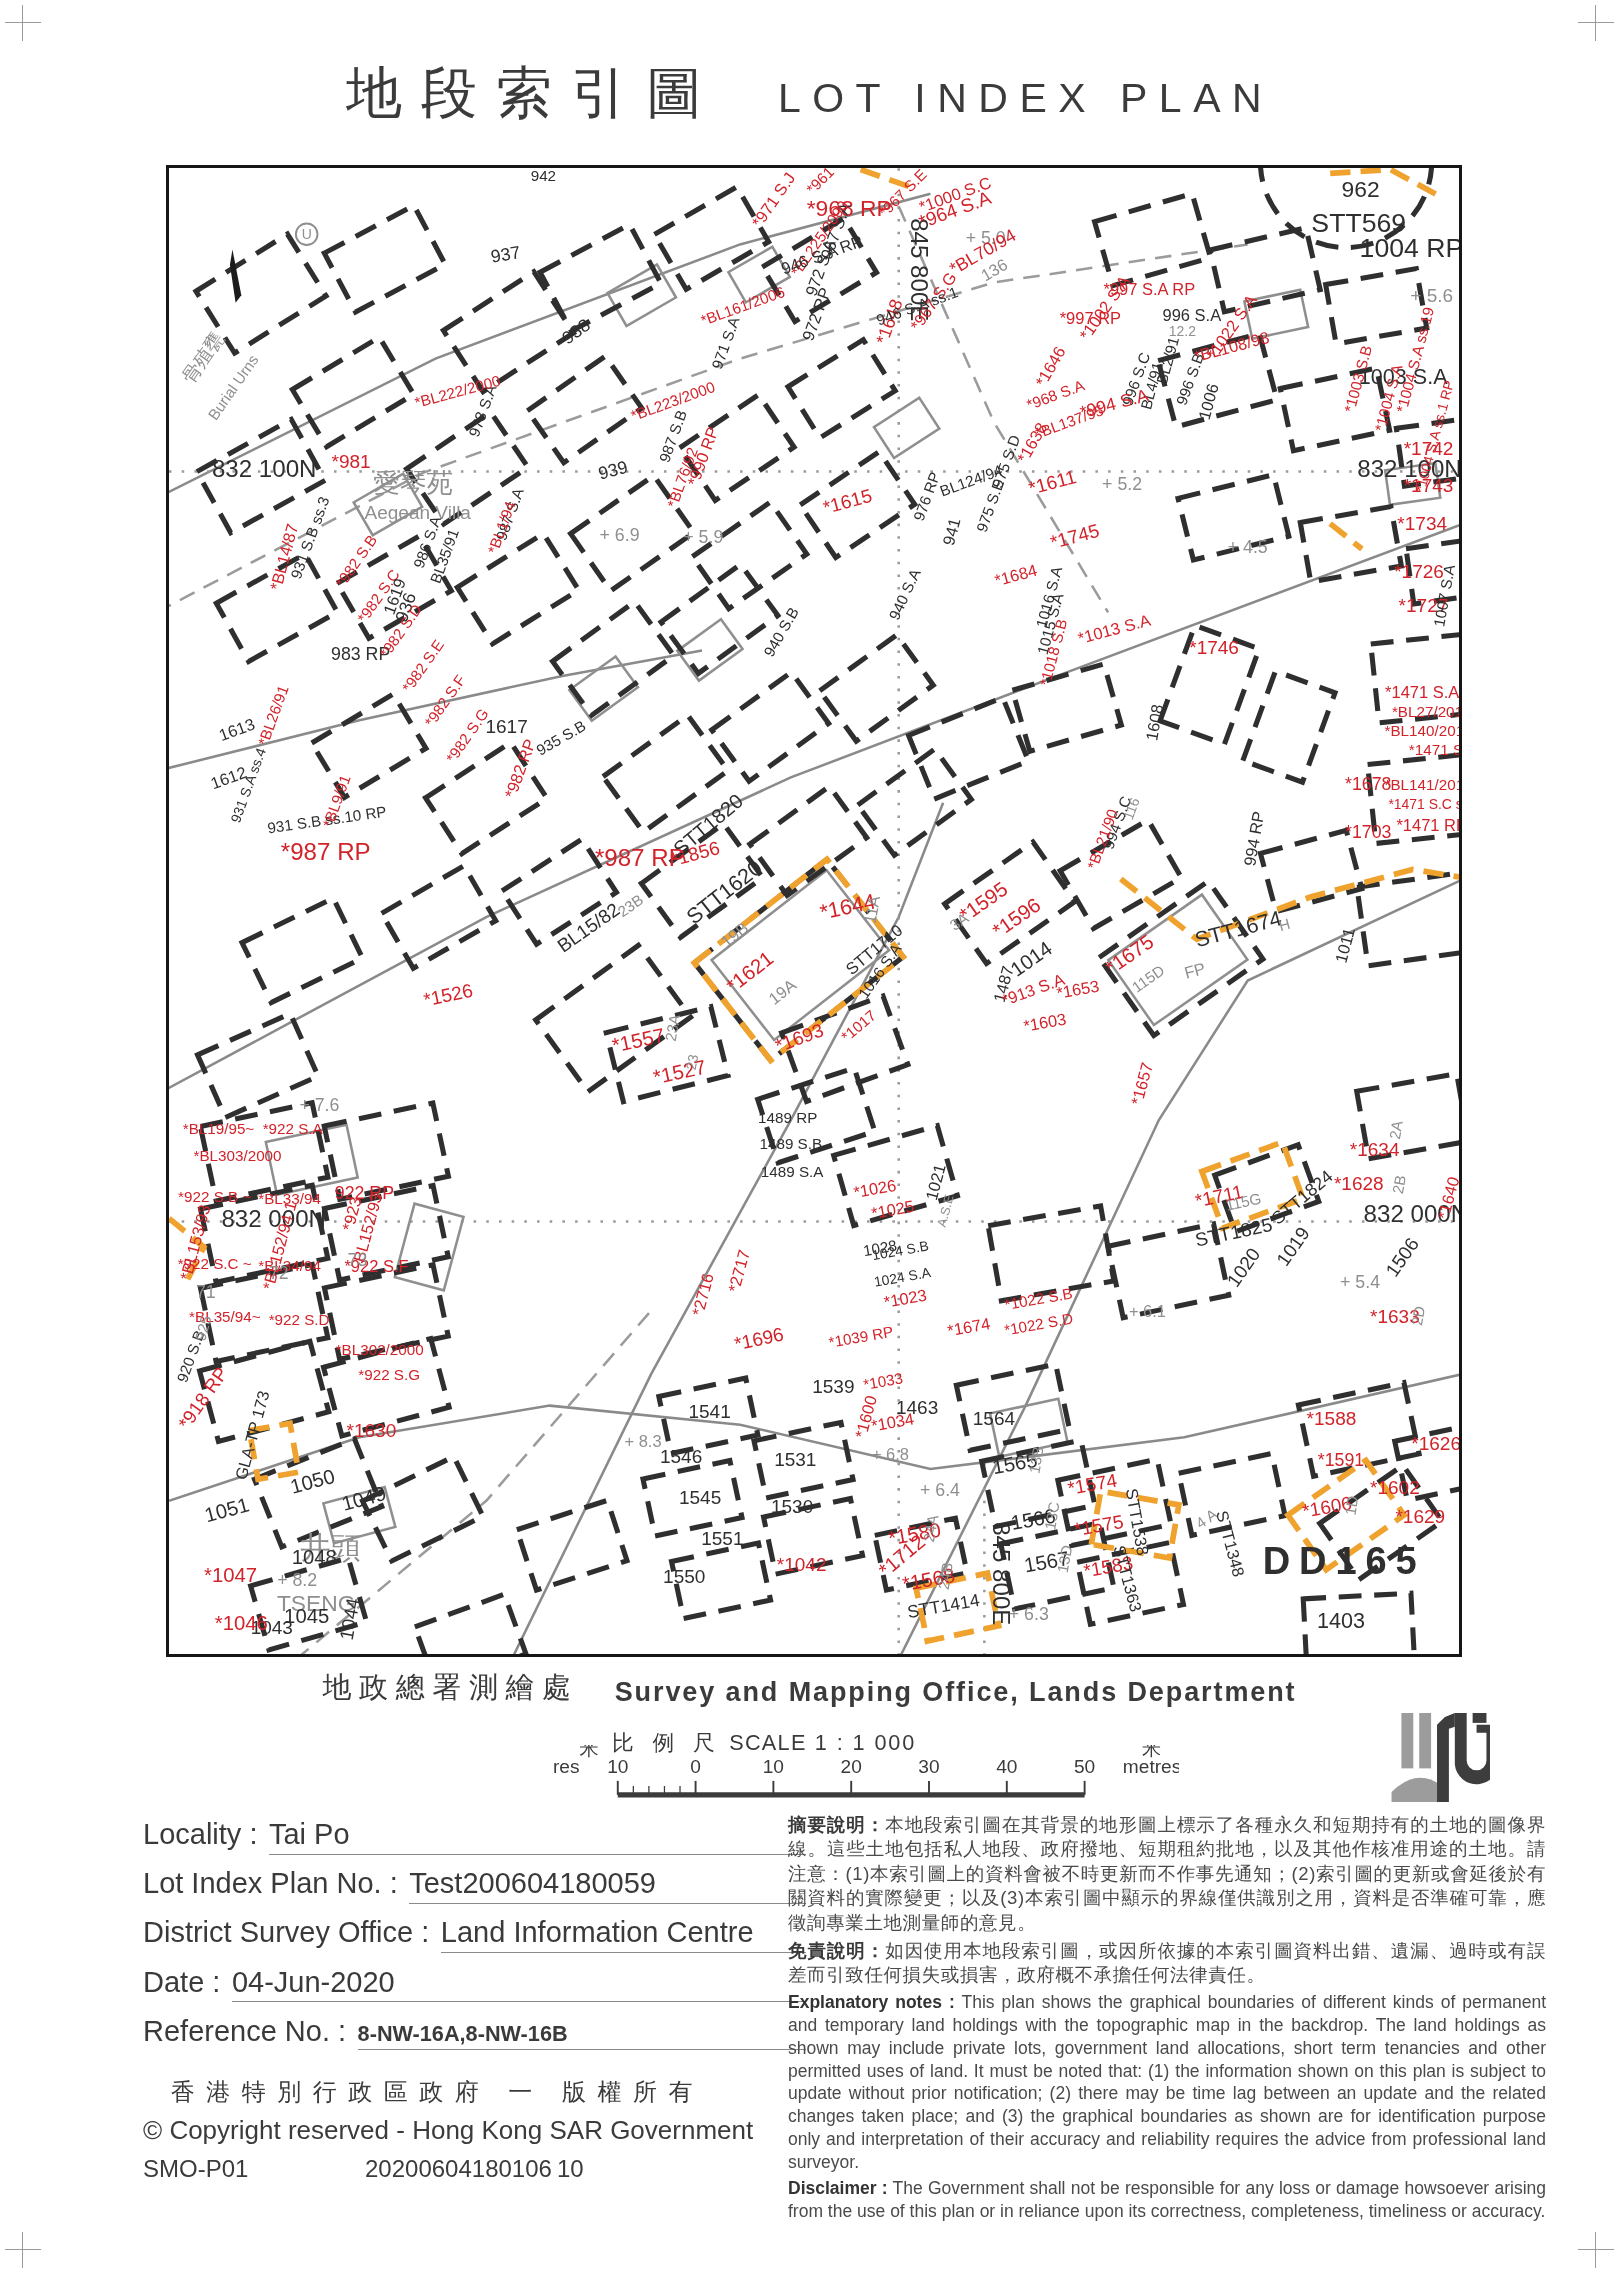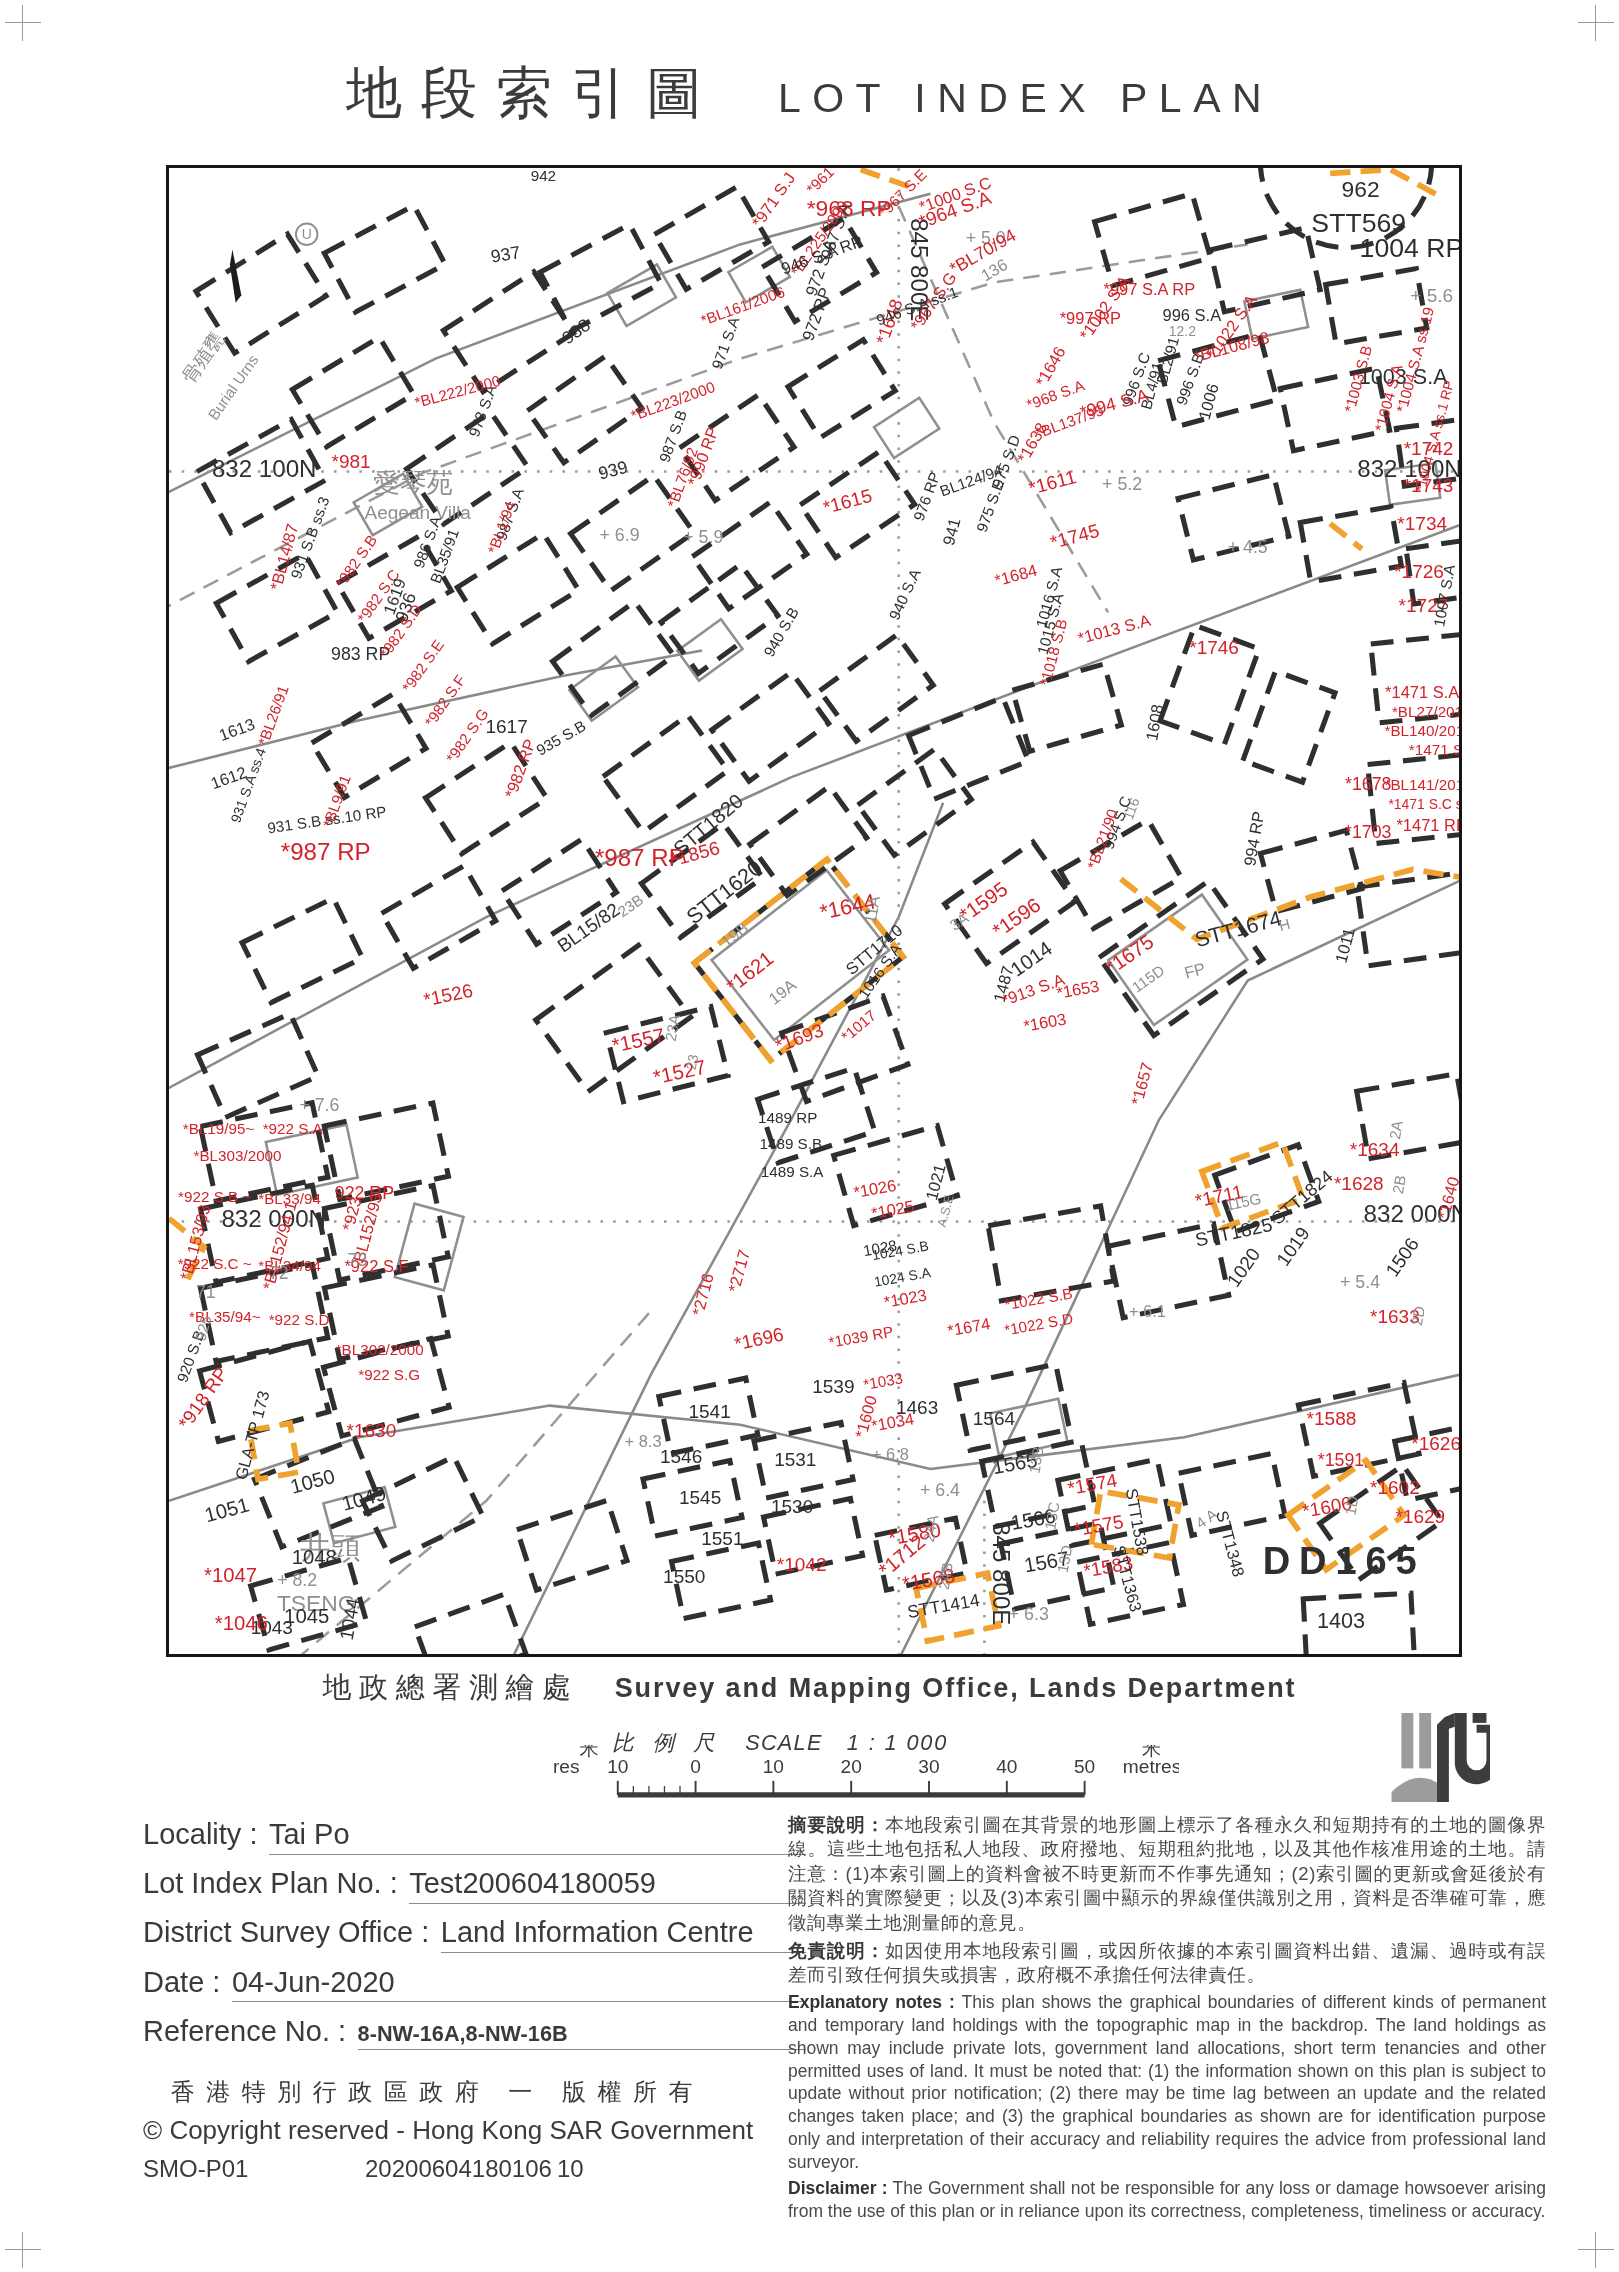--- a/index.html
+++ b/index.html
@@ -7,24 +7,24 @@
   .corner{position:absolute;width:36px;height:36px;}
   .corner:before,.corner:after{content:"";position:absolute;background:#9a9a9a;}
   .corner:before{width:36px;height:1.3px;top:17px;}
   .corner:after{width:1.3px;height:36px;left:17px;}
   .c-tl{left:5.1px;top:5.1px}.c-tr{right:5.1px;top:5.1px}.c-bl{left:5.1px;bottom:5.1px}.c-br{right:5.1px;bottom:5.1px}
   #title{position:absolute;top:56px;left:0;width:100%;display:flex;justify-content:center;align-items:baseline;gap:57px;}
   #title .zh{font-size:56px;letter-spacing:19px;color:#3b3b3b;}
   #title .en{font-size:41px;letter-spacing:11.5px;color:#3b3b3b;}
   #map-frame{position:absolute;left:166px;top:165px;width:1296px;height:1492px;border:3.2px solid #161616;box-sizing:border-box;background:#fff;}
   #map-svg{width:100%;height:100%;display:block;}
-  #office-line{position:absolute;top:1668px;left:0;width:100%;display:flex;justify-content:center;align-items:center;gap:36px;}
+  #office-line{position:absolute;top:1668px;left:0;width:100%;display:flex;justify-content:center;align-items:flex-end;gap:36px;}
   #office-line .zh{font-size:29px;letter-spacing:7.6px;font-weight:400;color:#3b3b3b;}
   #office-line .en{font-size:27px;font-weight:700;letter-spacing:1.9px;color:#3b3b3b;}
-  #scale-line{position:absolute;top:1728px;left:612px;display:flex;gap:24px;align-items:baseline;font-style:italic;}
+  #scale-line{position:absolute;top:1728px;left:612px;display:flex;gap:8px;align-items:baseline;}
   #scale-line .zh{font-size:21.7px;letter-spacing:6.4px;}
   #scale-line .en{font-size:21.7px;letter-spacing:1.3px;}
   #scale-line .ratio{font-size:21.7px;letter-spacing:1.9px;}
   #scalebar{position:absolute;left:554px;top:1745px;}
   #logo{position:absolute;left:1388px;top:1713px;width:102px;height:89px;}
   #fields{position:absolute;left:143px;top:1818px;width:663px;}
   .field-row{display:flex;align-items:baseline;margin-bottom:12.7px;}
   .field-label{font-size:29px;white-space:nowrap;padding-right:11.5px;}
   .field-value-wrap{flex:1;border-bottom:1.9px solid #8a8a8a;padding-bottom:2.5px;}
   .field-value{font-size:29px;white-space:nowrap;}

